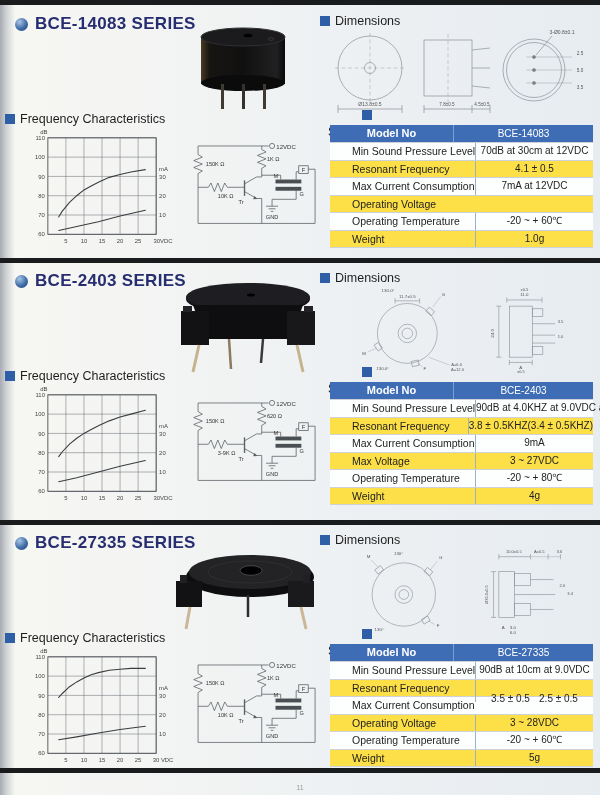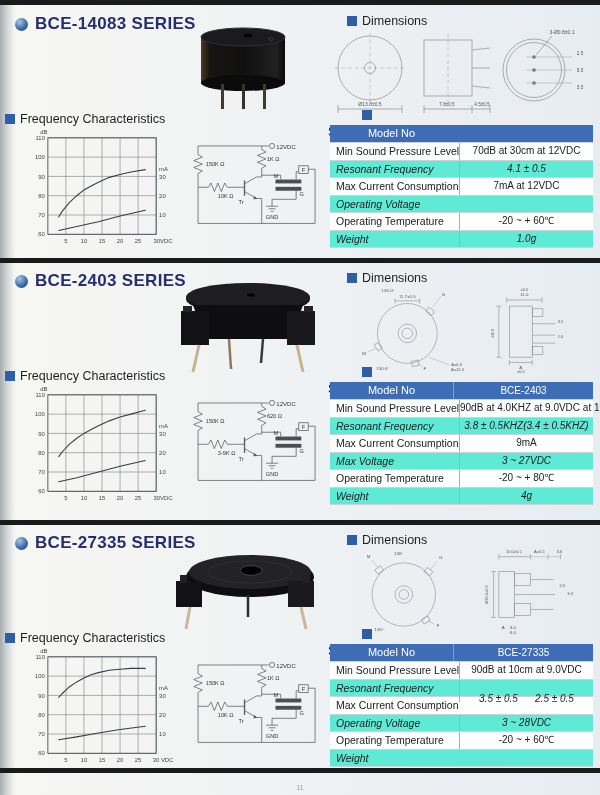--- a/index.html
+++ b/index.html
@@ -8,36 +8,36 @@
   .left-strip{position:absolute;left:0;top:0;width:15px;height:100%;
         background:linear-gradient(90deg,#a7abaf 0%,#cdd1d4 40%,rgba(230,232,234,0) 100%);}
   .bar{position:absolute;left:0;width:100%;height:5px;background:#1a1b1d;}
   .section{position:absolute;left:0;width:600px;}
   .series-title{position:absolute;left:15px;top:8px;display:flex;align-items:center;gap:7px;text-align:right;}
   .bullet{width:13px;height:13px;border-radius:50%;
         background:radial-gradient(circle at 35% 30%,#a8c6e4,#3f6ca8 55%,#1c4276);}
   .series-title h2{margin:0;font-size:17px;font-weight:bold;color:#272e6f;letter-spacing:.3px;}
   .subhead{position:absolute;display:flex;align-items:center;gap:5px;font-size:12.5px;color:#1e1e1e;}
   .sq{width:10px;height:10px;background:#2d5ea6;flex:0 0 auto;}
-  .sub-dims{left:347px;top:8px;}
+  .sub-dims{left:320px;top:8px;}
   .sub-freq{left:5px;top:106px;text-align:right;}
   .sub-spec{left:328px;top:104px;flex-direction:column;}
   .photo{position:absolute;}
   .freq-chart{position:absolute;left:24px;top:120px;width:158px;height:128px;}
   .circuit{position:absolute;left:186px;top:124px;width:142px;height:118px;}
   .dims-svg{position:absolute;left:328px;top:22px;width:266px;height:88px;}
   .spec-table{position:absolute;left:330px;top:119px;width:263px;font-size:10.5px;color:#222;
         background:#fdfefe;}
   .tr{display:flex;height:16.5px;line-height:16.5px;border-bottom:1px solid #ccd2d8;}
-  .tr .c1{width:123px;padding-left:6px;white-space:nowrap;}
+  .tr .c1{width:123px;padding-left:22px;white-space:nowrap;}
   .tr .c2{flex:1;text-align:center;border-left:1px solid #9eb1c4;white-space:nowrap;font-size:10px;}
   .tr.th{background:#3f6db5;color:#fff;height:17px;line-height:17px;font-size:11px;}
-  .tr.th .c1{text-align:center;padding-left:0;}
+  .tr.th .c1{text-align:center;padding-left:0;font-weight:bold;}
   .tr.th .c2{border-left-color:#7e9fd0;}
-  .tr.alt{background:#5eead4;font-style:italic;}
+  .tr.alt{background:#fde047;}
   .split{display:flex;padding:11px;}
   .split span{flex:1;}
   .split span + span{border-left:1px solid #9eb1c4;}
   .pageno{position:absolute;left:0;right:0;bottom:4px;text-align:center;font-size:7px;color:#9a9a9a;}
   svg text{font-family:"Liberation Sans",sans-serif;}
 </style>
 </head>
 <body>
 
 <div class="page">
@@ -203,20 +203,21 @@
     </svg>
 
     <div class="subhead sub-spec">
       <span class="sq"></span>
       <span>Specifications</span>
     </div>
 
     <div class="spec-table">
       <div class="tr th">
         <div class="c1">Model No</div>
+        <div class="c2">BCE-14083</div>
       </div>
       <div class="tr">
           <div class="c1">Min Sound Pressure Level</div>
           <div class="c2">70dB at 30cm at 12VDC</div>
         </div>
       <div class="tr alt">
           <div class="c1">Resonant Frequency</div>
           <div class="c2">4.1 ± 0.5</div>
         </div>
       <div class="tr">
@@ -624,19 +625,20 @@
       <div class="tr alt">
           <div class="c1">Operating Voltage</div>
           <div class="c2">3 ~ 28VDC</div>
         </div>
       <div class="tr">
           <div class="c1">Operating Temperature</div>
           <div class="c2">-20 ~ + 60℃</div>
         </div>
       <div class="tr alt">
           <div class="c1">Weight</div>
+          <div class="c2">5g</div>
         </div>
     </div>
   </div>
 
   <div class="bar" style="top:768px"></div>
   <div class="pageno">11</div>
 </div>
 
 </body></html>

